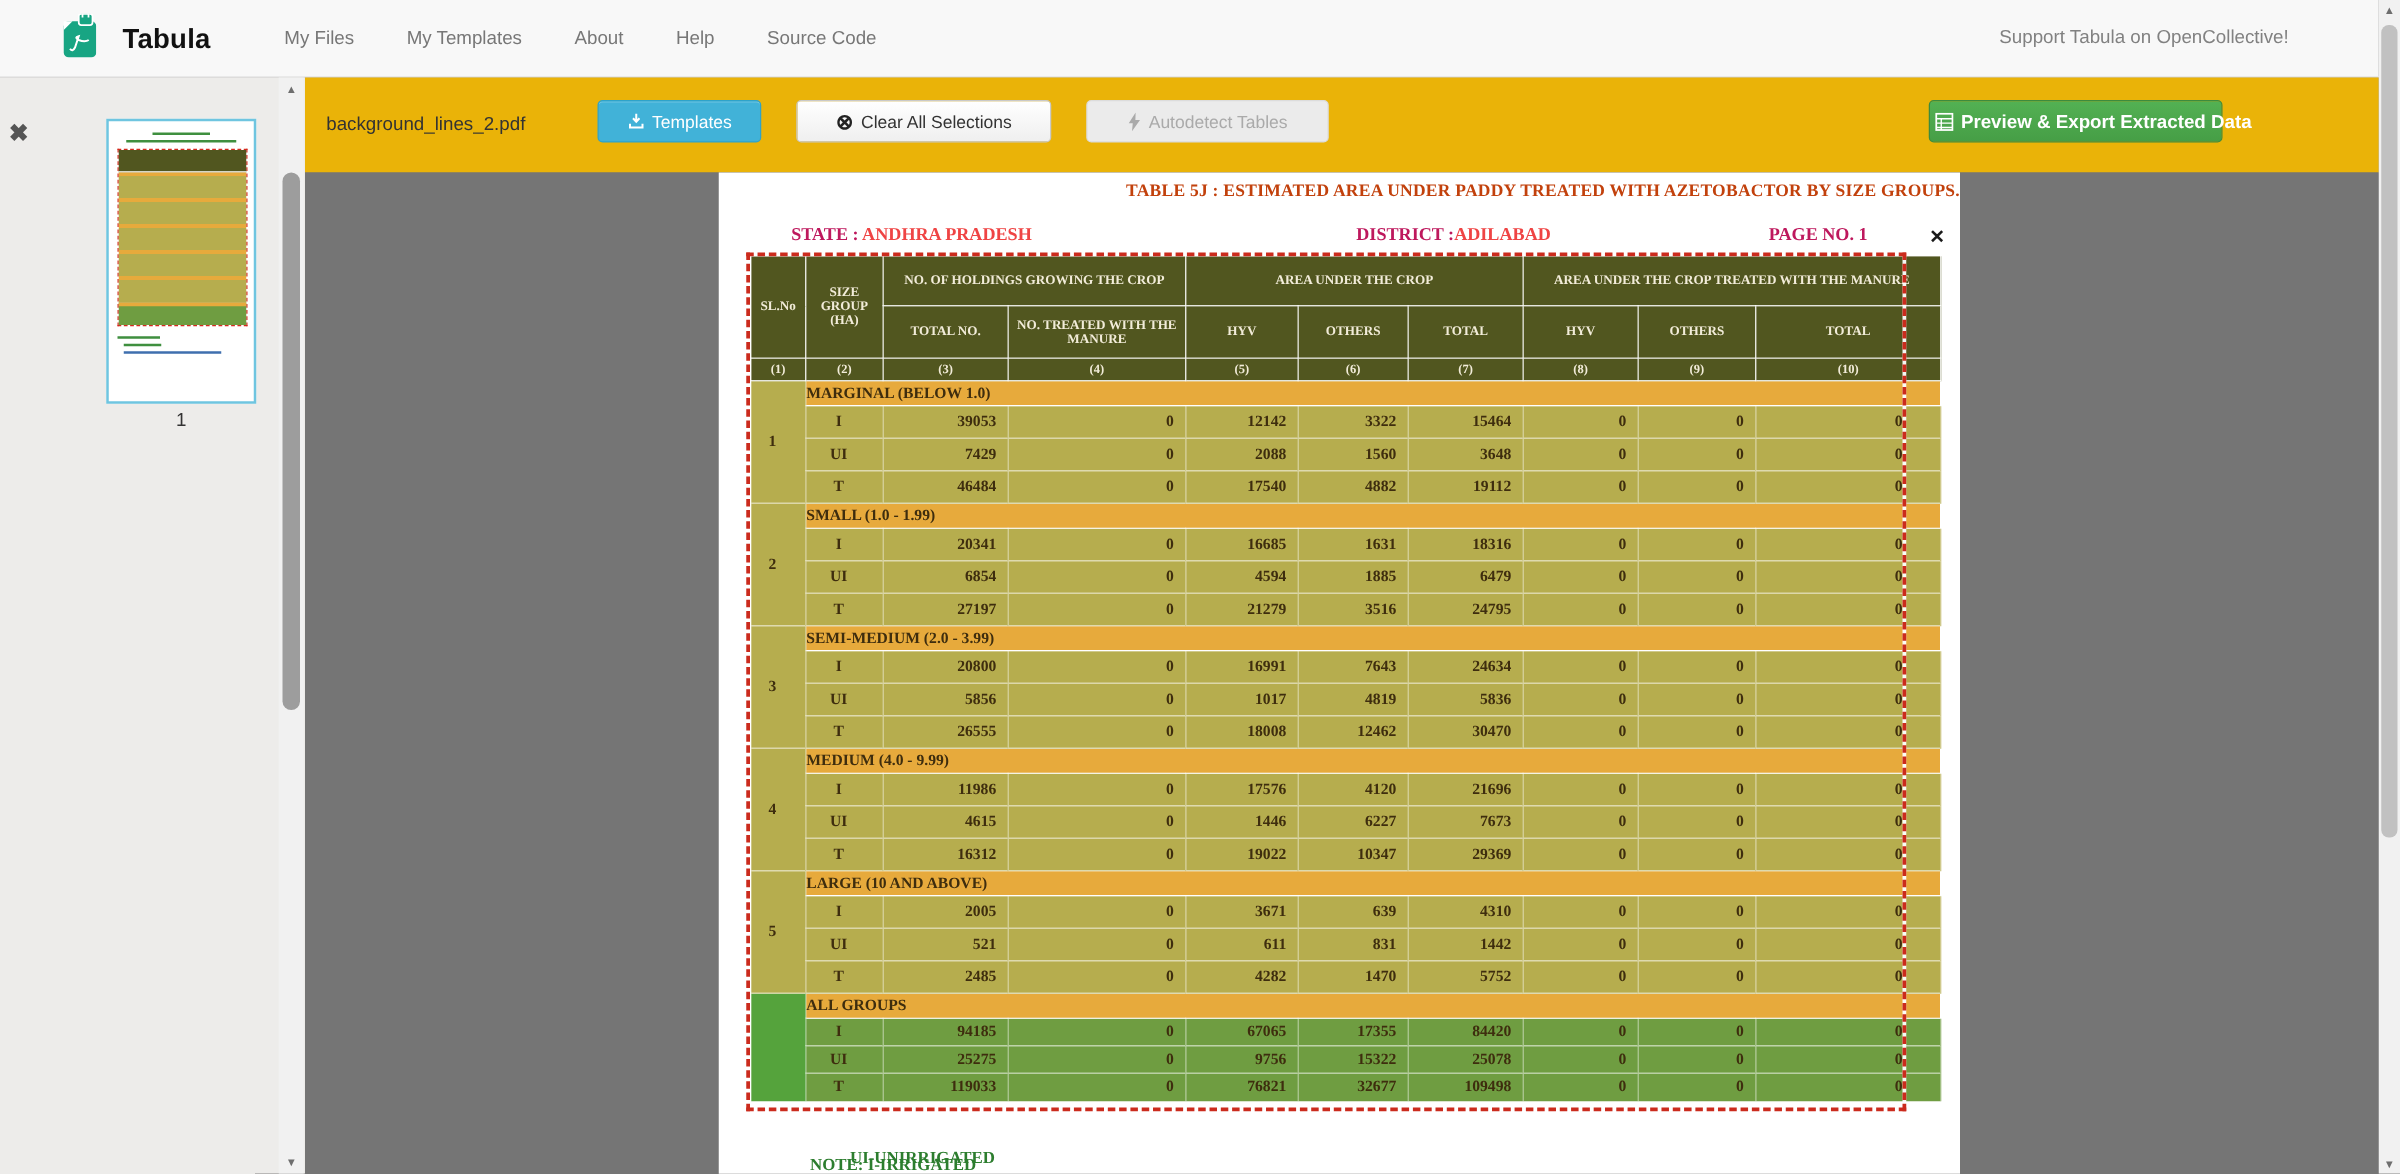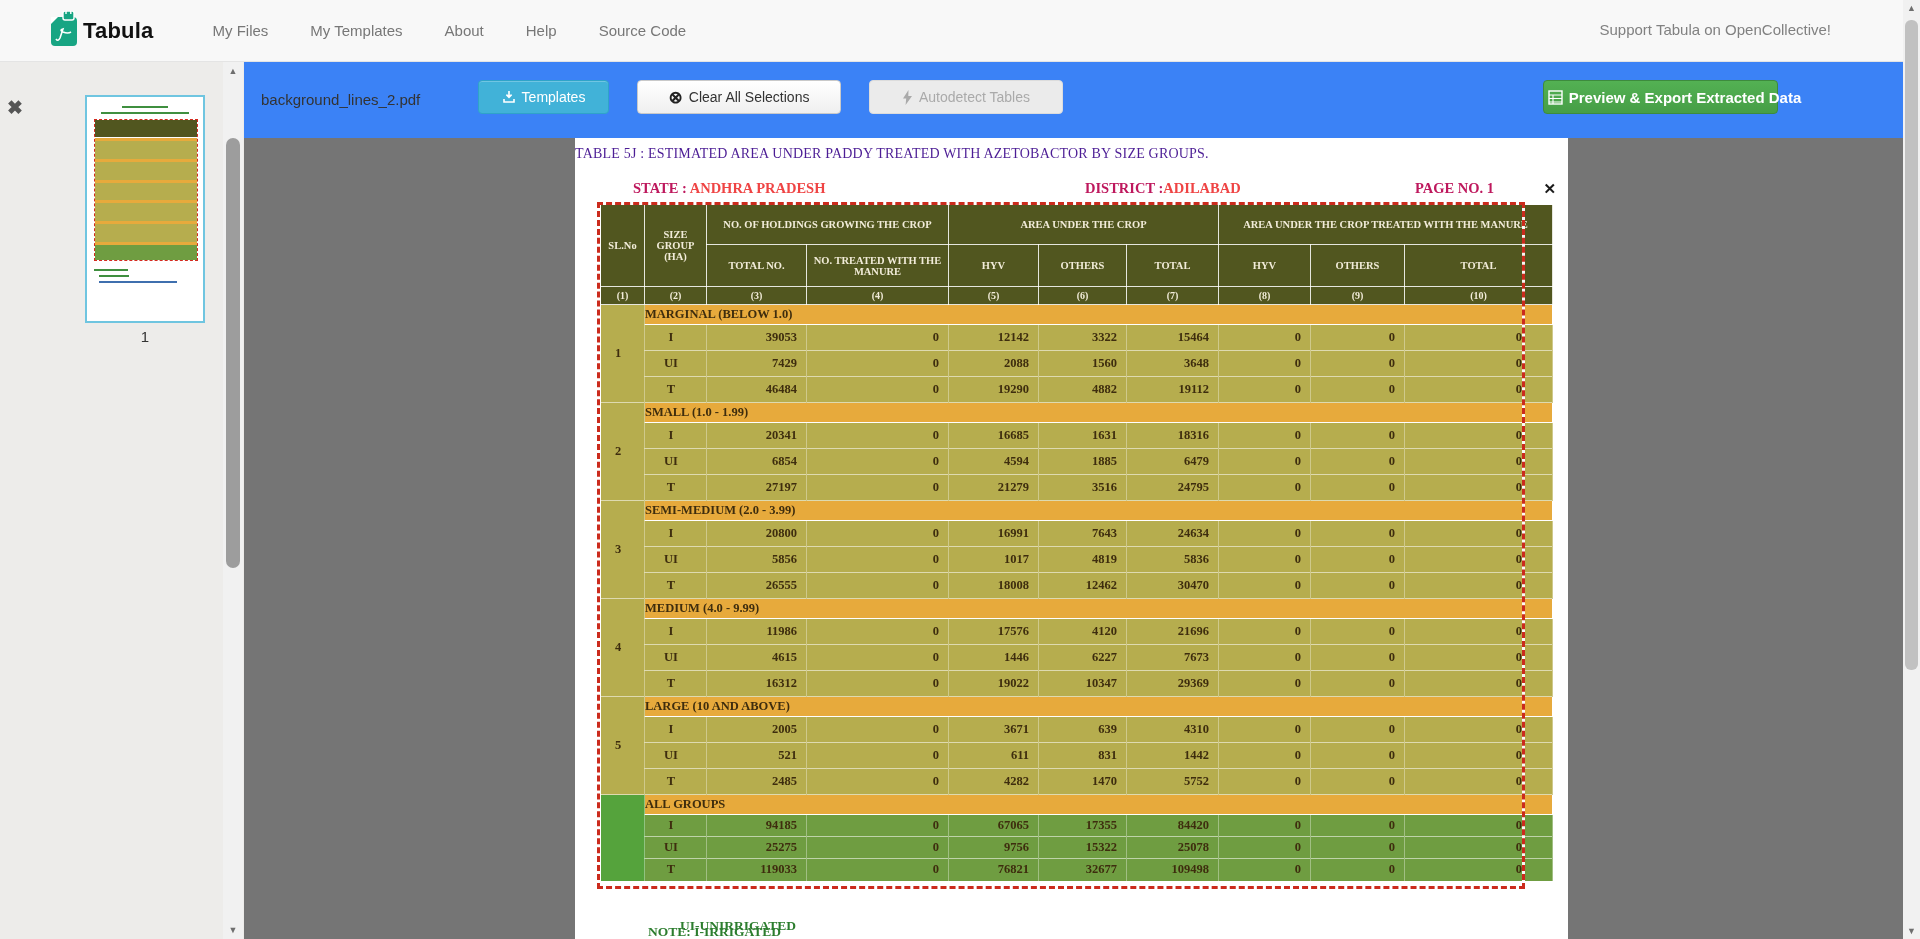--- a/index.html
+++ b/index.html
@@ -2,27 +2,27 @@
 <html><head>
 <meta charset="utf-8">
 <style>
   * { box-sizing: border-box; margin: 0; padding: 0; }
   html,body { width:1920px; height:939px; overflow:hidden; font-family:"Liberation Sans",sans-serif; background:#757575; }
   #app { position:relative; width:1920px; height:939px; }
 
   
   .navbar { position:absolute; left:0; top:0; width:1903px; height:62px; background:#f8f8f8; border-bottom:1px solid #e4e4e4; display:flex; align-items:center; }
   .brand { display:flex; align-items:center; margin-left:46px; cursor:pointer; }
-  .brand-title { font-size:22px; font-weight:bold; color:#111; margin-left:6px; letter-spacing:0.2px; }
+  .brand-title { font-size:22px; font-weight:bold; color:#111; margin-left:21px; letter-spacing:0.2px; }
   .nav-links { display:flex; align-items:center; margin-left:38px; }
   .nav-links a { color:#777; font-size:15px; text-decoration:none; padding:0 21px; cursor:pointer; }
   .support { position:absolute; right:72px; top:21px; color:#818181; font-size:15px; cursor:pointer; }
 
   
-  .toolbar { position:absolute; left:244px; top:62px; width:1659px; height:76px; background:#3b82f6; }
+  .toolbar { position:absolute; left:244px; top:62px; width:1659px; height:76px; background:#eab308; }
   .filename { position:absolute; left:17px; top:29px; font-size:15px; color:#333; }
   .btn { position:absolute; top:18px; height:34px; border-radius:4px; font-size:14px; display:flex; align-items:center; justify-content:center; cursor:pointer; border:1px solid transparent; white-space:nowrap; }
   .btn .bicon { margin-right:6px; display:inline-flex; align-items:center; }
   .btn-templates { left:234px; width:131px; background:#41b2d8; border-color:#2fa3c9; color:#fff; box-shadow:inset 0 1px 0 rgba(255,255,255,.25); }
   .btn-clear { left:393px; width:204px; background:linear-gradient(#ffffff,#efefef); border-color:#c9c9c9; color:#333; }
   .btn-autodetect { left:625px; width:194px; background:#ebebeb; border-color:#dcdcdc; color:#aaa; cursor:default; }
   .btn-export { left:1299px; width:235px; background:linear-gradient(#53b153,#469e46); border-color:#3d8b3d; color:#fff; font-weight:bold; font-size:15px;padding-left:28px; }
   .circle-x { font-size:17px; line-height:1; color:#222; font-weight:bold; }
 
   
@@ -47,21 +47,21 @@
   .side-scroll .arr-dn { position:absolute; bottom:4px; left:0; width:20px; text-align:center; font-size:9px; color:#6e6e6e; cursor:pointer; }
   .side-scroll .thumb-bar { position:absolute; left:3px; top:76px; width:14px; height:430px; background:#9d9d9d; border-radius:7px; cursor:pointer; }
   .win-scroll { position:absolute; right:0; top:0; width:17px; height:939px; background:#f1f1f1; z-index:60; }
   .win-scroll .arr-up { position:absolute; top:3px; left:0; width:17px; text-align:center; font-size:9px; color:#6e6e6e; cursor:pointer; }
   .win-scroll .arr-dn { position:absolute; bottom:3px; left:0; width:17px; text-align:center; font-size:9px; color:#6e6e6e; cursor:pointer; }
   .win-scroll .thumb-bar { position:absolute; left:2px; top:20px; width:13px; height:650px; background:#c1c1c1; border-radius:6px; cursor:pointer; }
 
   
   .main { position:absolute; left:244px; top:138px; width:1659px; height:801px; background:#757575; }
   .page { position:absolute; left:331px; top:0; width:993px; height:900px; background:#fff; font-family:"Liberation Serif",serif; cursor:crosshair; }
-  .doc-title { position:absolute; left:0; top:8px; width:100%; text-align:left; font-size:14px; font-weight:normal; color:#4c1d95; letter-spacing:0.2px; }
+  .doc-title { position:absolute; left:0; top:8px; width:100%; text-align:right; font-size:14px; font-weight:bold; color:#c2410c; letter-spacing:0.2px; }
   .meta-line { position:absolute; top:42px; left:0; width:100%; font-size:14.5px; font-weight:bold; }
   .meta-state { position:absolute; left:58px; }
   .meta-district { position:absolute; left:510px; }
   .meta-page { position:absolute; left:840px; }
   .green-t { color:#be185d; } .dark-t { color:#ef4444; }
 
   
   table.paddy { position:absolute; left:25px; top:66px; width:952px; border-collapse:collapse; table-layout:fixed; font-family:"Liberation Serif",serif; }
   table.paddy thead th { background:#51561f; color:#f2ecd9; font-size:10.5px; font-weight:bold; border:1px solid rgba(255,255,255,.85); text-align:center; vertical-align:middle; padding:2px 3px; }
   table.paddy thead tr.gr { height:40px; } table.paddy thead tr.sub { height:42px; } table.paddy thead tr.nums { height:18px; }
@@ -247,21 +247,21 @@
               <td class="num">1560</td>
               <td class="num">3648</td>
               <td class="num">0</td>
               <td class="num">0</td>
               <td class="num last">0</td>
             </tr>
             <tr class="drow">
               <td class="rl">T</td>
               <td class="num">46484</td>
               <td class="num">0</td>
-              <td class="num">19290</td>
+              <td class="num">17540</td>
               <td class="num">4882</td>
               <td class="num">19112</td>
               <td class="num">0</td>
               <td class="num">0</td>
               <td class="num last">0</td>
             </tr>
           </tbody>
           <tbody class="norm">
             <tr class="band">
               <td class="sl" rowspan="4">2</td>

